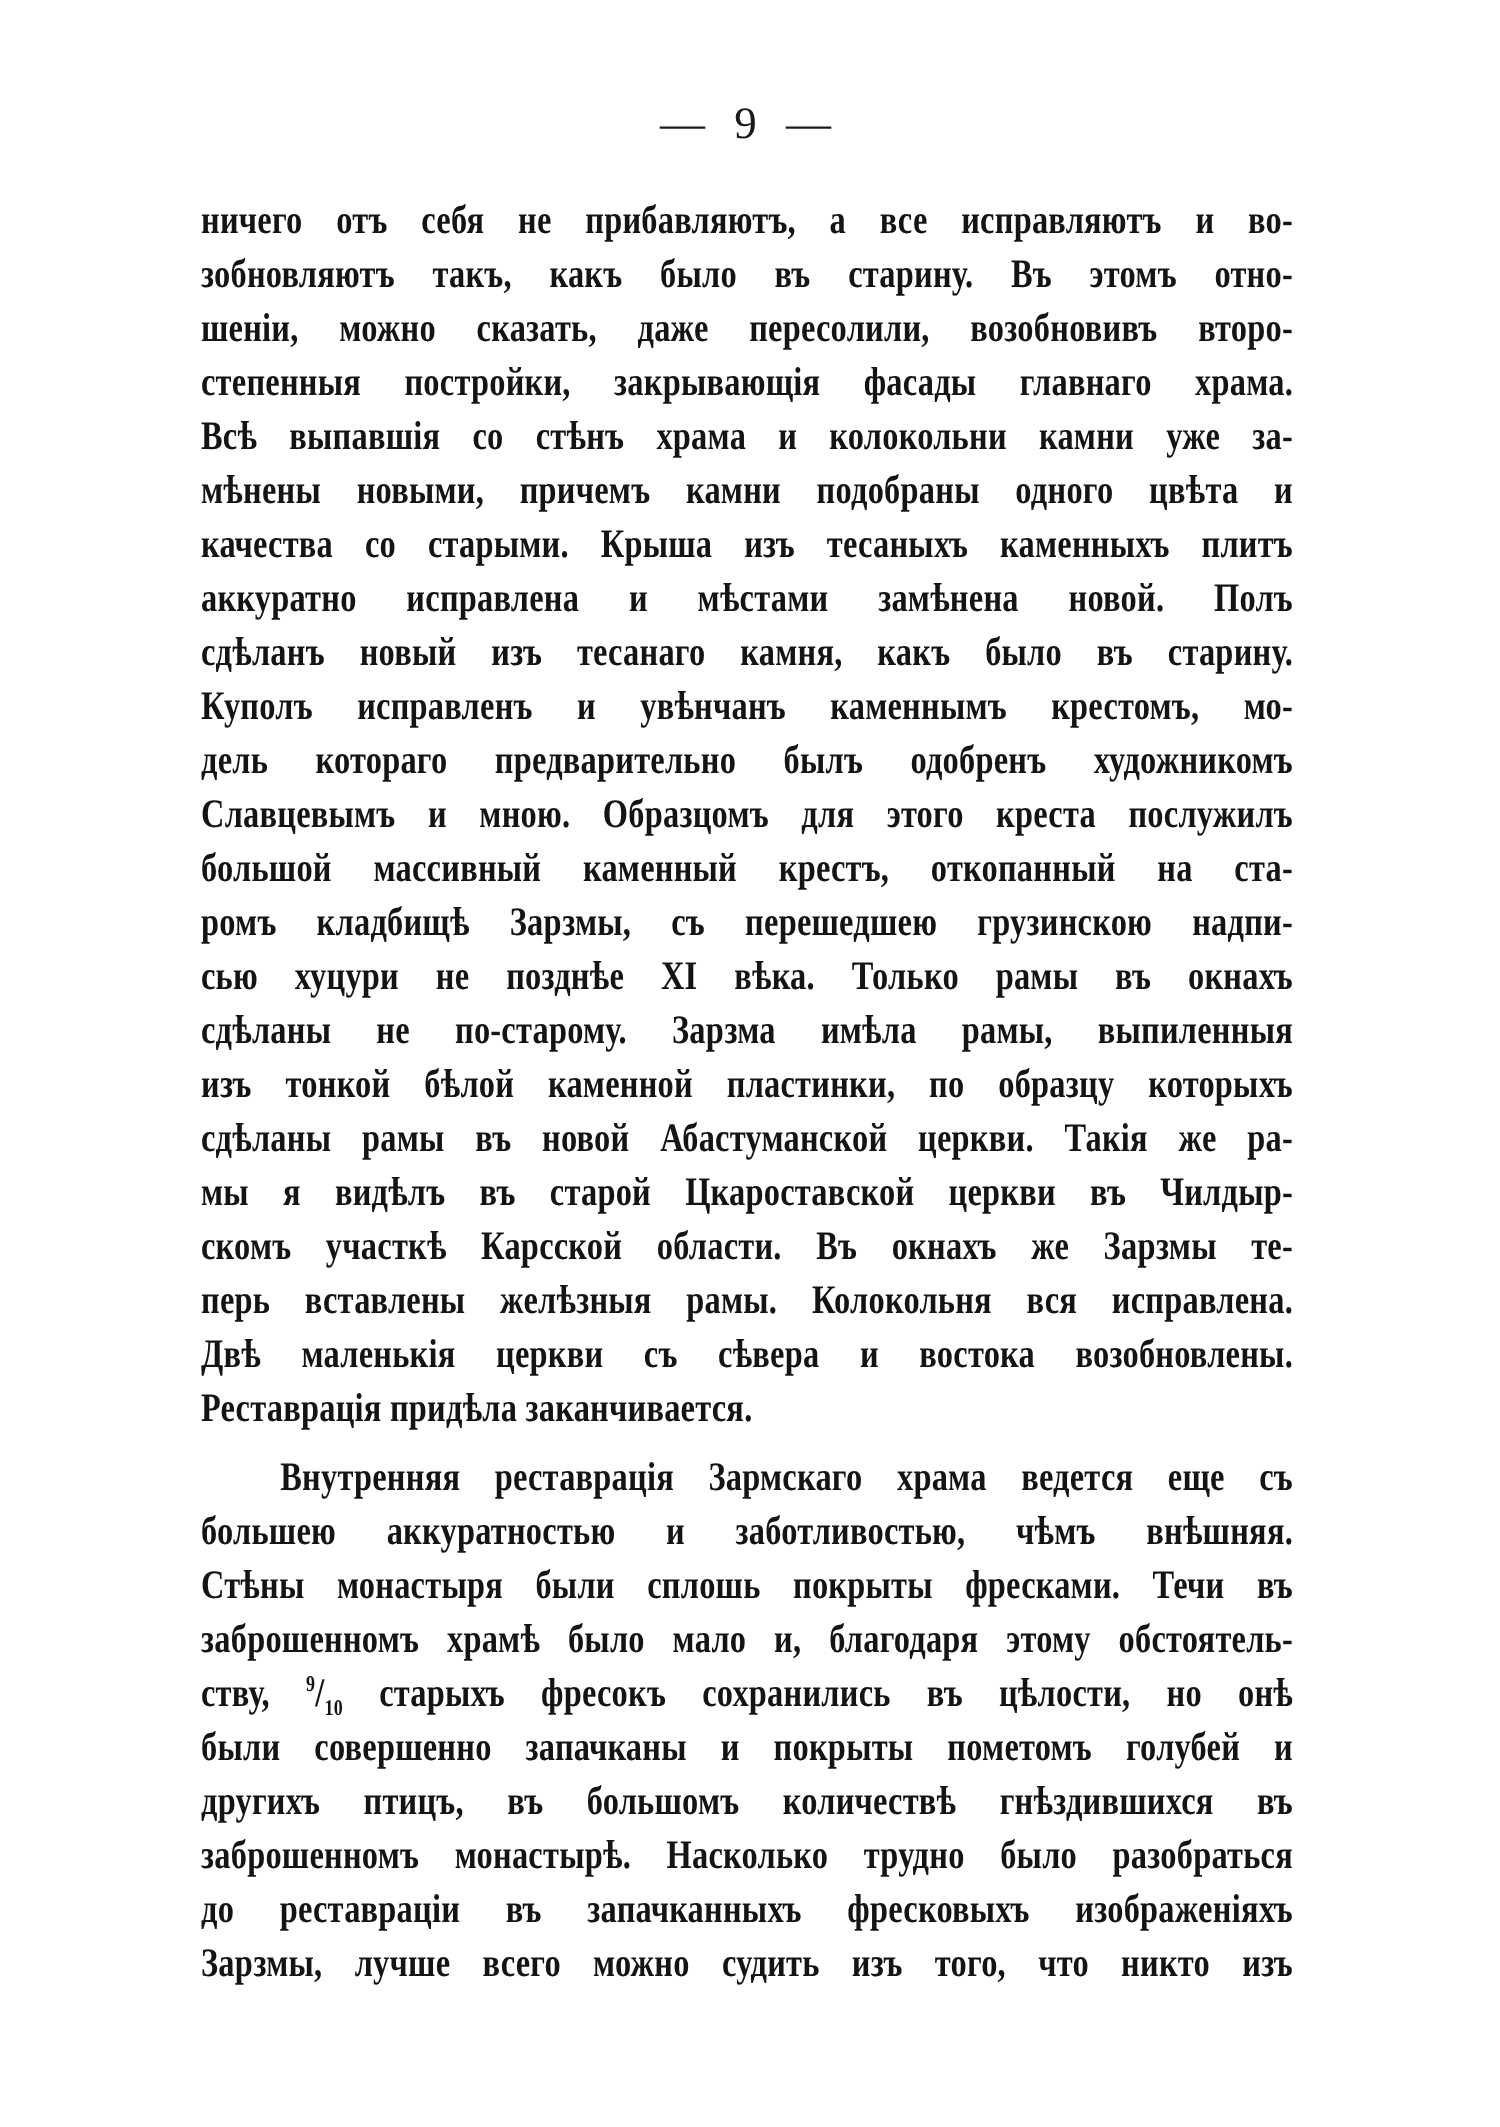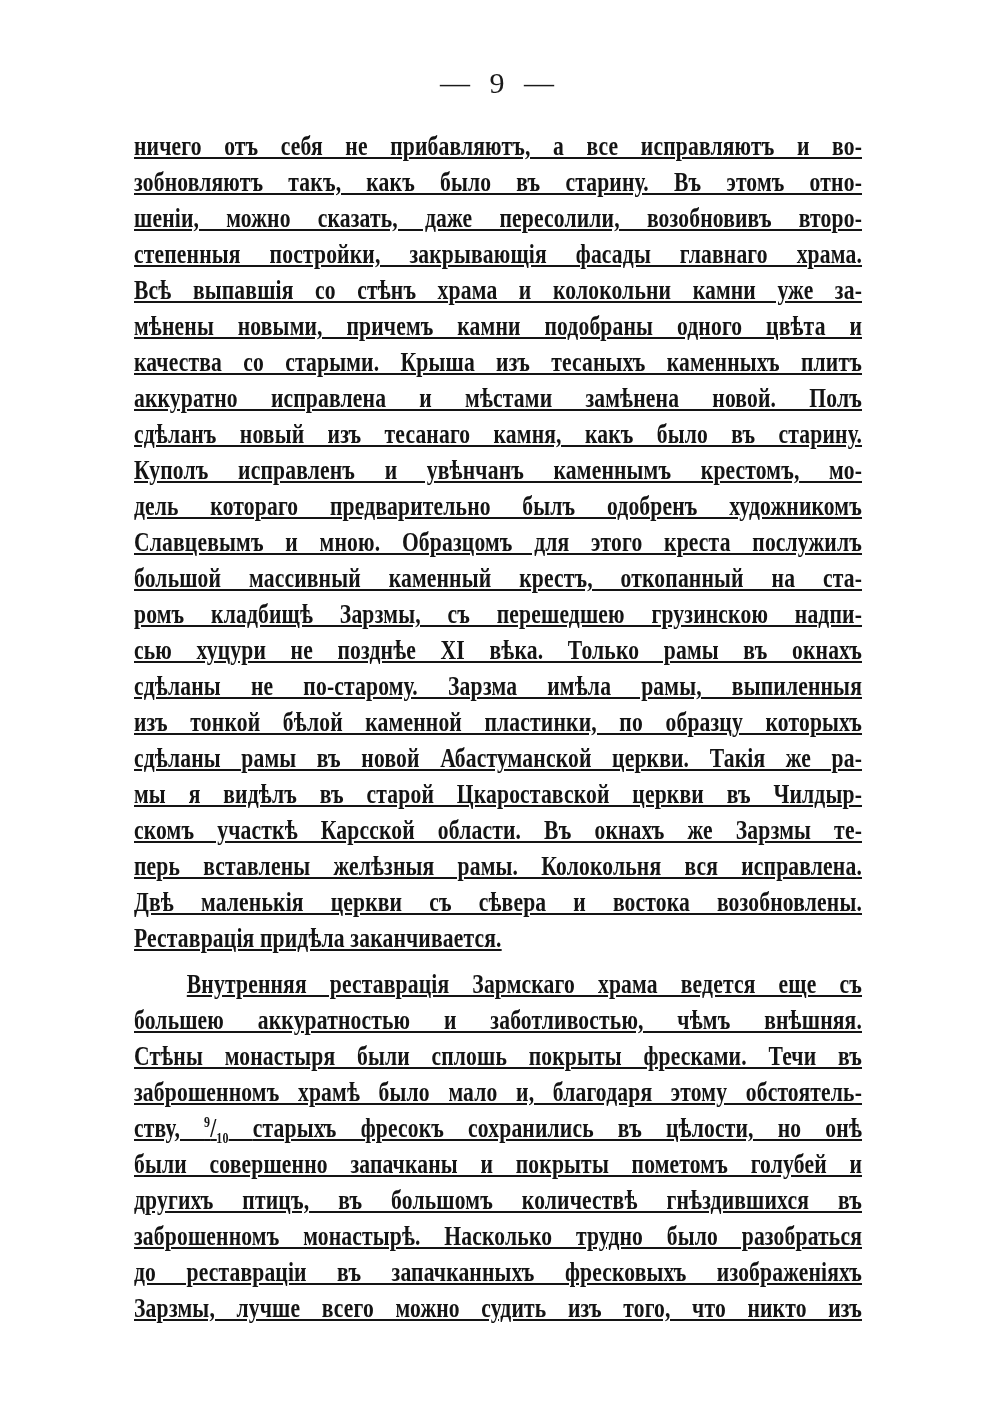--- a/index.html
+++ b/index.html
@@ -23,21 +23,20 @@
       text-align: center;
       font-size: 30px;
       letter-spacing: 6px;
       color: #1a1a1a;
     }
     .text-block {
       position: absolute;
       top: 128px;
       left: 134px;
       width: 728px;
-      text-decoration: underline;
     }
     .line {
       height: 36px;
       line-height: 36px;
       font-size: 27px;
       white-space: nowrap;
       text-align: justify;
       text-align-last: justify;
       transform: scaleX(0.80);
       transform-origin: left center;

